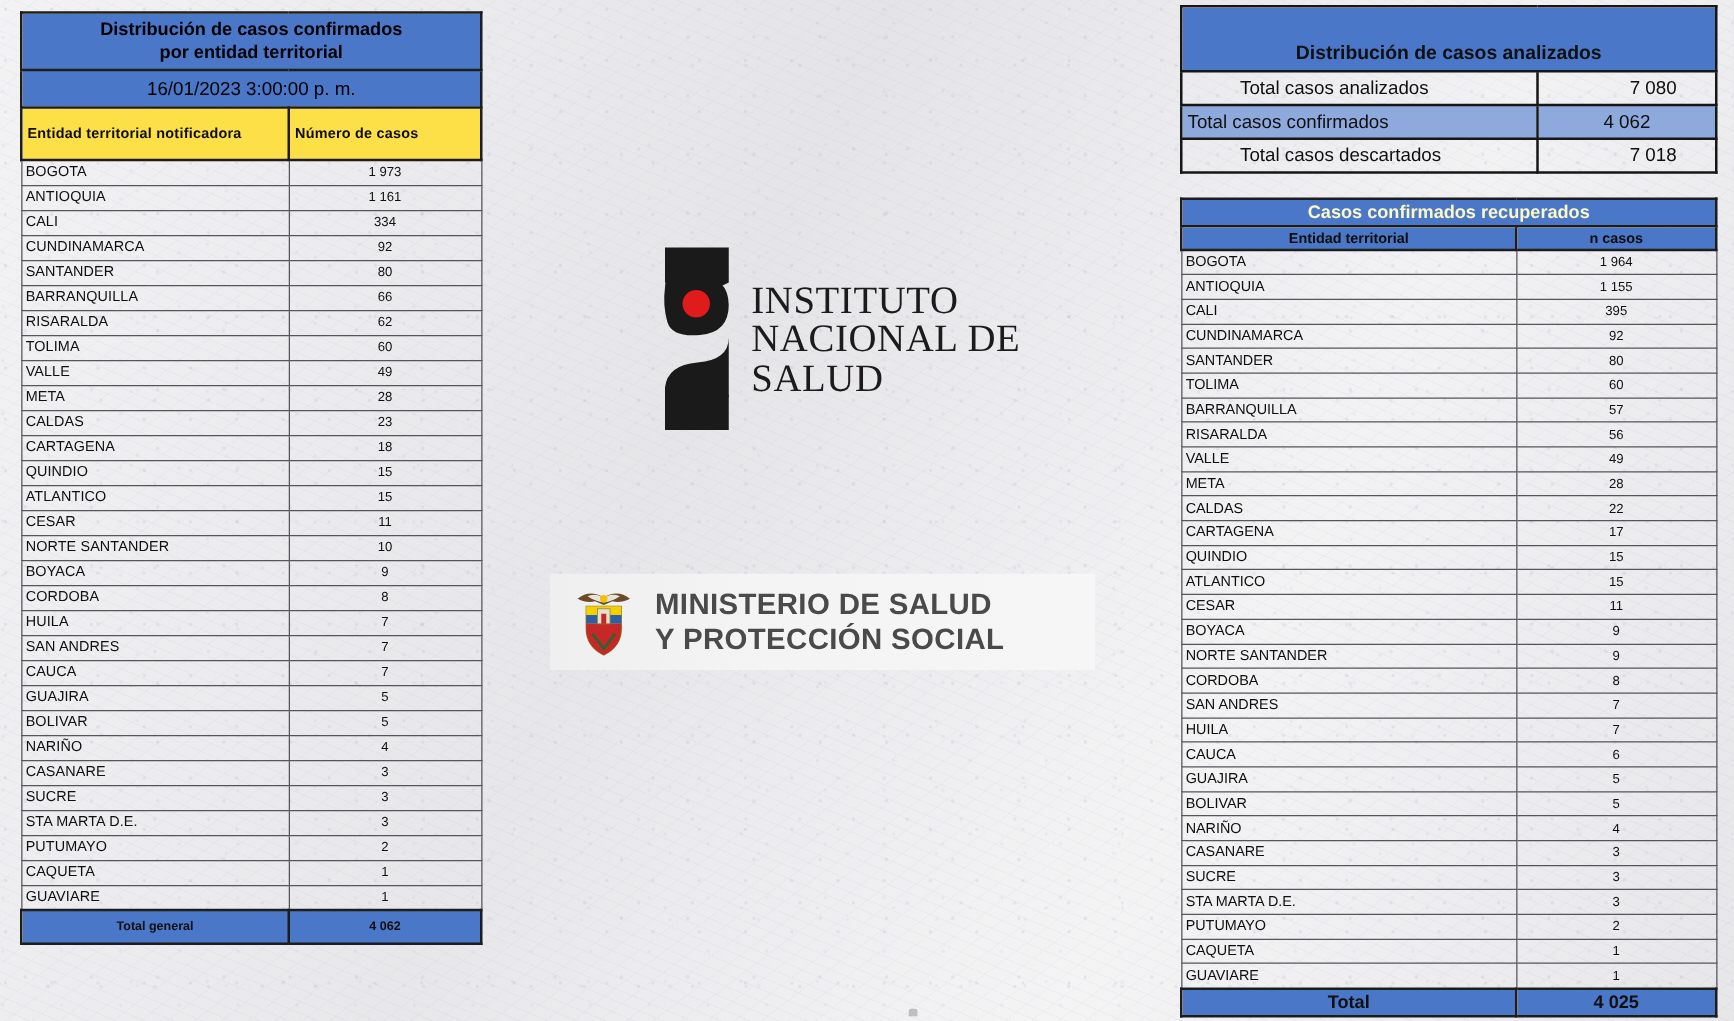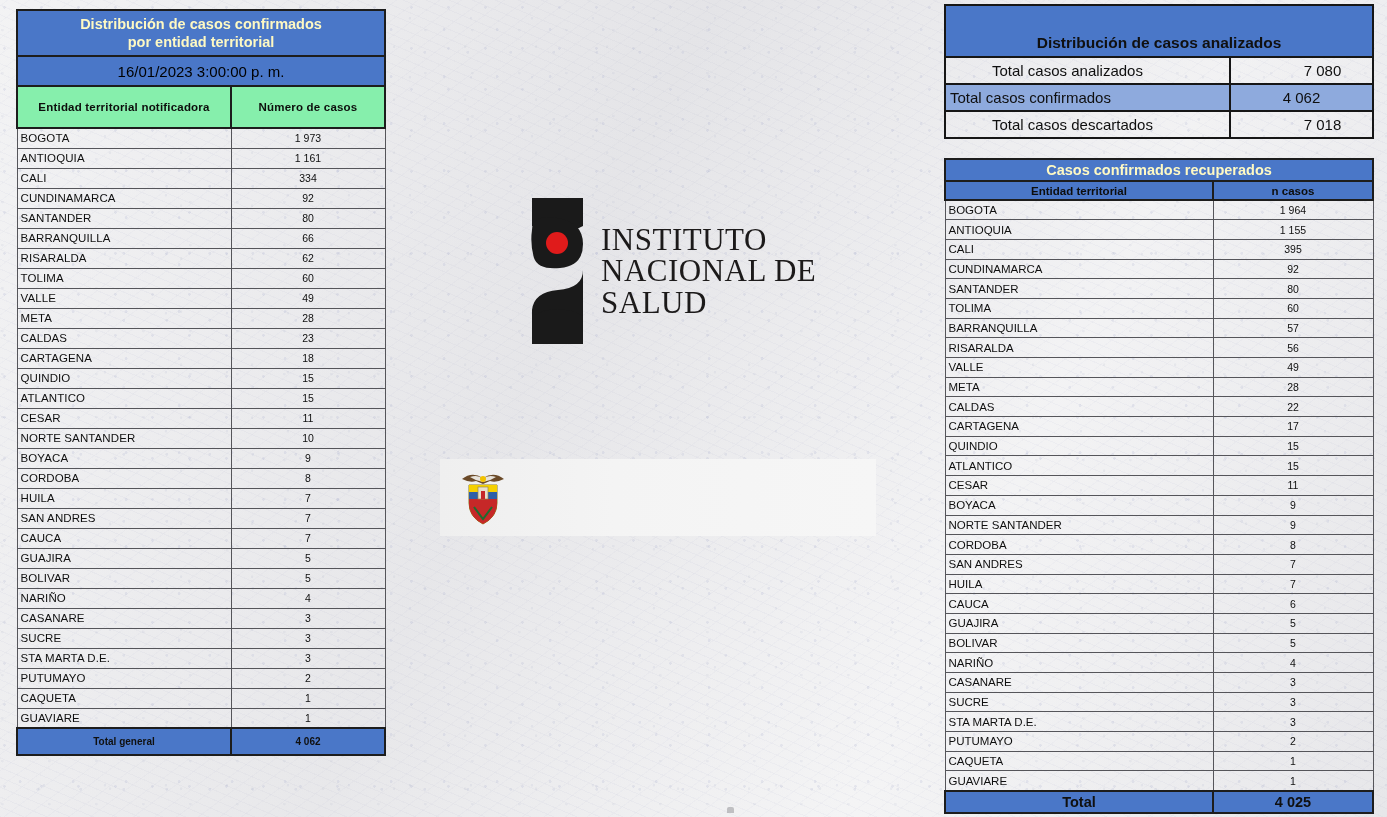--- a/index.html
+++ b/index.html
@@ -60,38 +60,38 @@
   
   #left-panel { left: 16px; top: 9px; width: 368px; }
   #left-table { width: 368px; }
   #left-table .hdr-title td {
     background: #4a77c8;
     border: 2px solid #1d1d1d;
     text-align: center;
     font-weight: bold;
     font-size: 14.5px;
     line-height: 18px;
-    color: #fef9c3;
+    color: #000000;
     height: 36px;
     padding: 4px 6px;
   }
   #left-table .hdr-date td {
     background: #4a77c8;
     border: 2px solid #1d1d1d;
     border-top: 1px solid #1d1d1d;
     text-align: center;
     font-size: 15px;
     height: 30px;
     color: #000000;
   }
   #left-table .hdr-cols td {
-    background: #86efac;
+    background: #fde047;
     border: 2px solid #1d1d1d;
     border-top: 1px solid #1d1d1d;
-    text-align: center;
+    text-align: left;
     font-weight: bold;
     font-size: 11.5px;
     height: 42px;
     letter-spacing: .2px;
     color: #0d0d0c;
   }
   #left-table tbody tr.row td {
     height: 20px;
     font-size: 11.5px;
     border: 1px solid #55555a;
@@ -568,15 +568,19 @@
       <circle cx="27" cy="12" r="3" fill="#f2c200"></circle>
       <path d="M13 18 H41 V36 Q41 50 27 57 Q13 50 13 36 Z" fill="#f5d000" stroke="#8a7a20" stroke-width="1"></path>
       <rect x="13" y="18" width="28" height="7" fill="#f5d000"></rect>
       <rect x="13" y="25" width="28" height="7" fill="#2d5fa8"></rect>
       <path d="M13 32 H41 V36 Q41 50 27 57 Q13 50 13 36 Z" fill="#c62828"></path>
       <rect x="22" y="20" width="10" height="12" fill="#e8e0cc" stroke="#9a8a4a" stroke-width=".7"></rect>
       <rect x="25" y="24" width="4" height="8" fill="#c62828"></rect>
       <path d="M18 40 L27 52 L36 40" fill="none" stroke="#1f6b2f" stroke-width="2"></path>
     </svg>
   </div>
+  <div id="minsalud-text">
+    <div>MINISTERIO DE SALUD</div>
+    <div>Y PROTECCIÓN SOCIAL</div>
+  </div>
 </div>
 
 <div class="speck"></div>
 
 </body></html>

